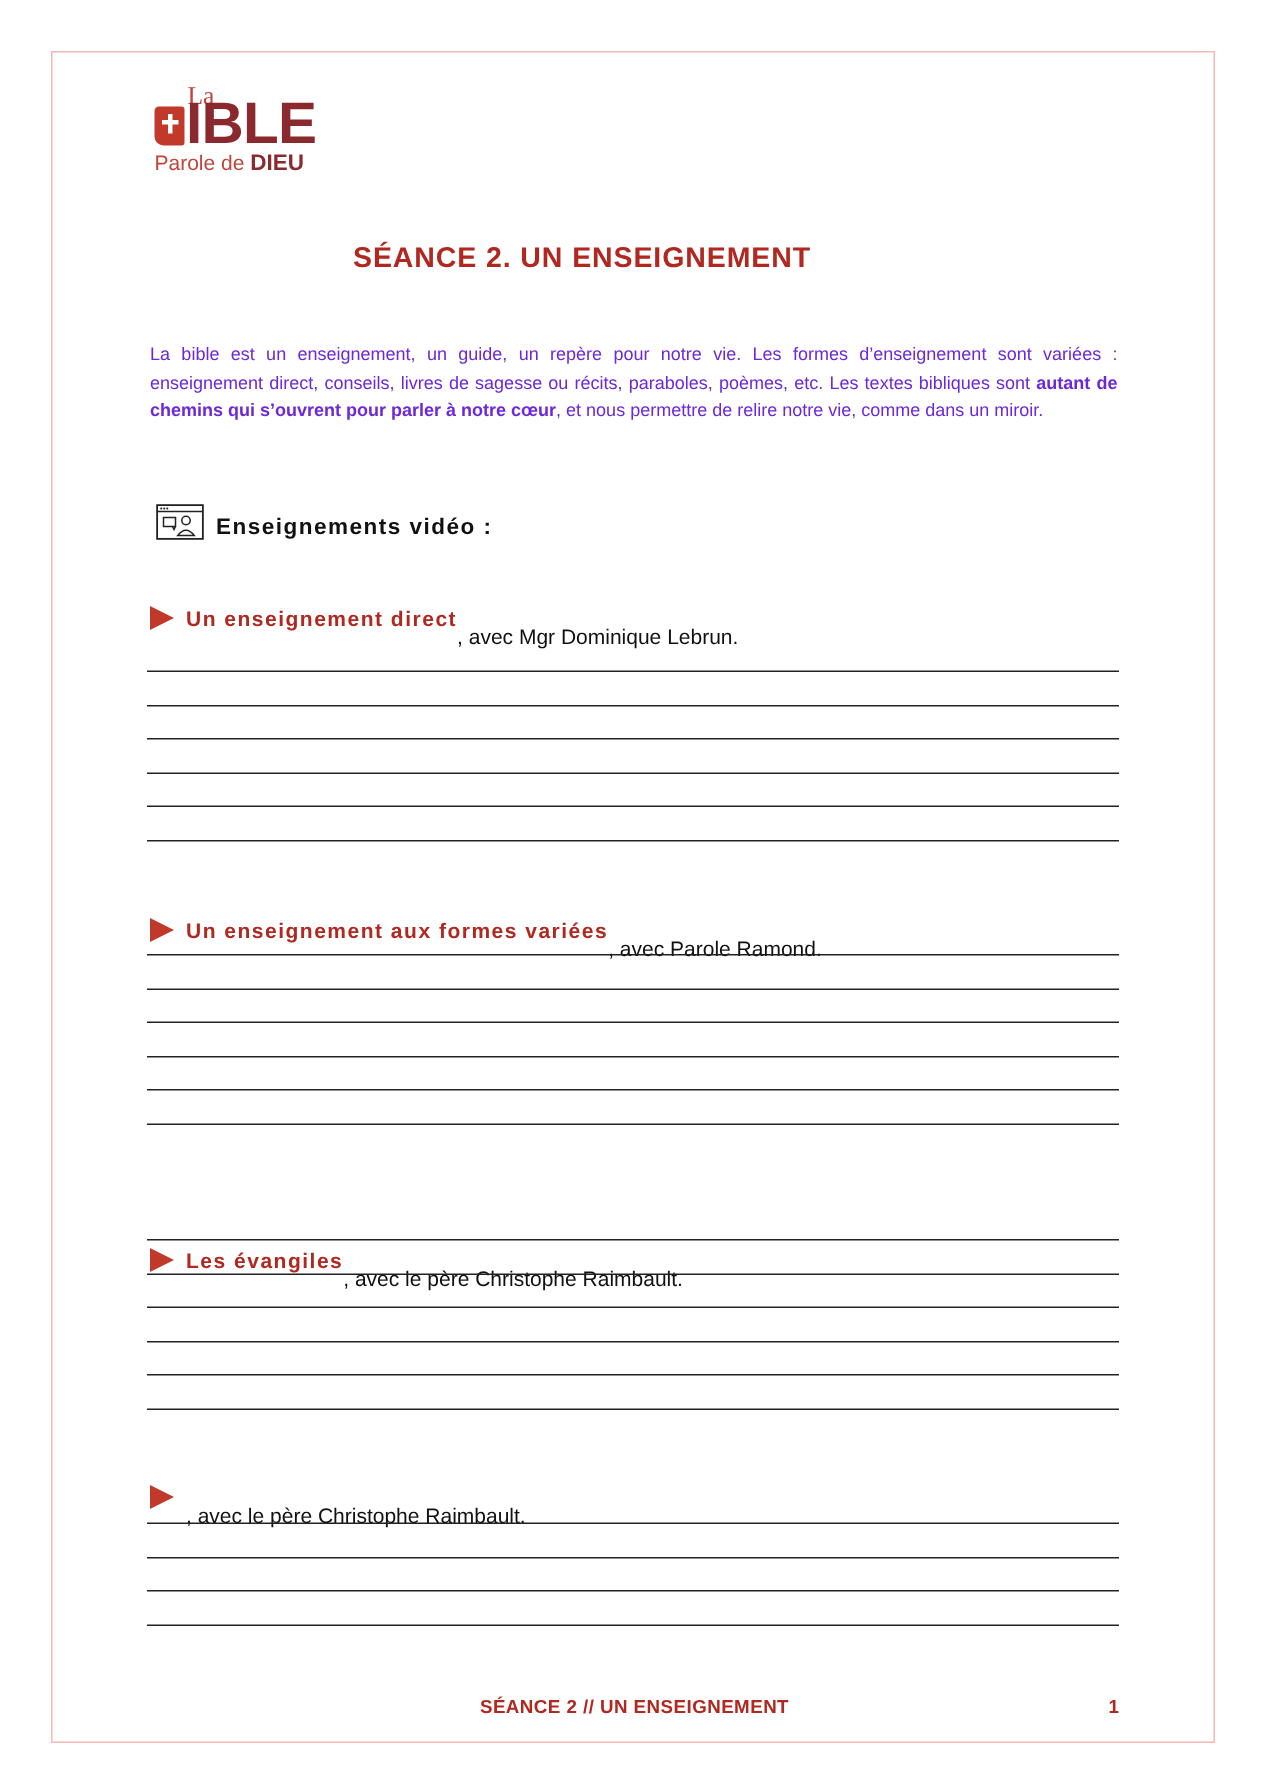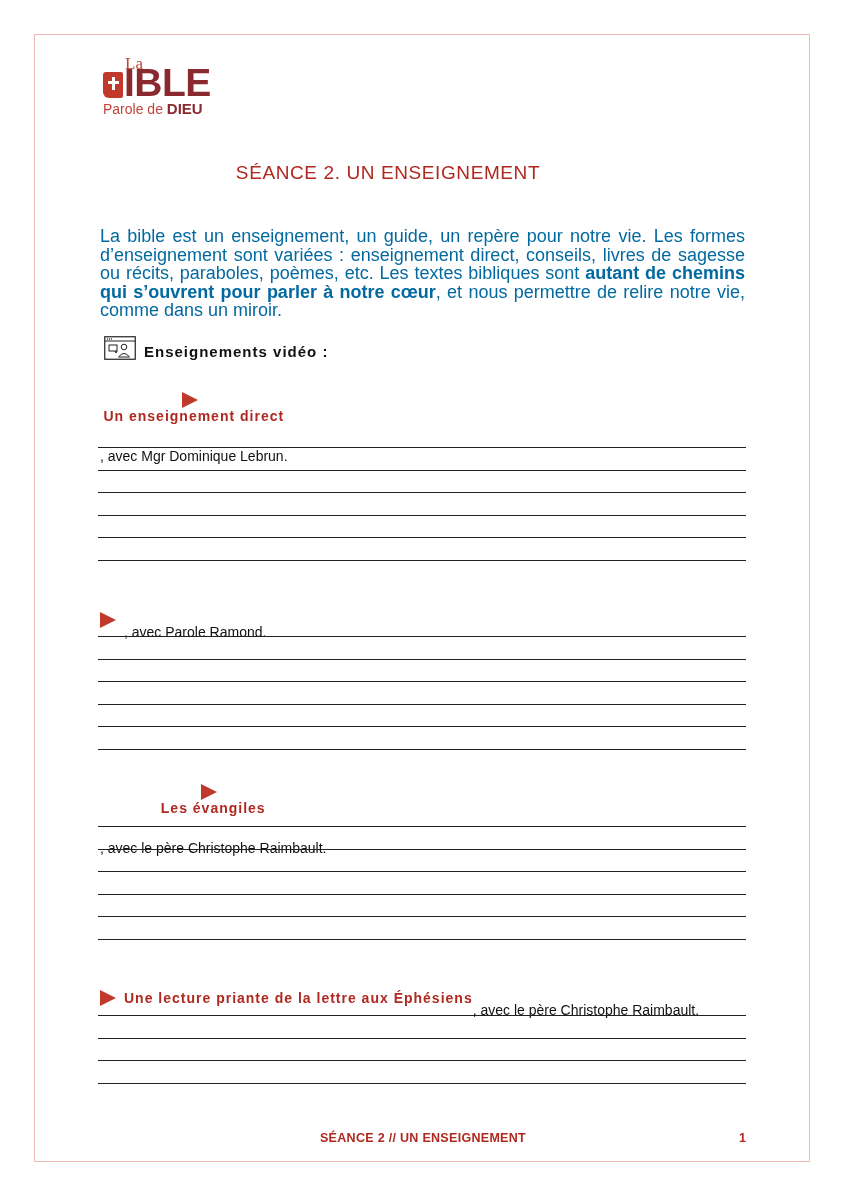--- a/index.html
+++ b/index.html
@@ -6,22 +6,22 @@
   body { width: 846px; height: 1194px; position: relative; overflow: hidden; font-family: "Liberation Sans", sans-serif; color: #111; }
   .page-frame { position: absolute; left: 34px; top: 34px; width: 776px; height: 1128px; border: 1px solid #f2b8b3; box-sizing: border-box; }
   .logo { position: absolute; left: 103px; top: 54px; width: 120px; height: 70px; }
   .logo .la { position: absolute; left: 22px; top: 0; font-family: "Liberation Serif", serif; font-size: 17px; color: #c0453a; text-align: center; }
   .logo .bible { position: absolute; left: 0; top: 13px; font-family: "Liberation Sans", sans-serif; font-weight: bold; font-size: 39px; letter-spacing: -0.5px; color: #8a2a2e; line-height: 32px; }
   .logo .book { display: inline-block; width: 20px; height: 26px; background: #c0392b; border-radius: 3px 2px 2px 6px; position: relative; vertical-align: -2px; margin-right: 1px; }
   .logo .book::before { content: ""; position: absolute; left: 9px; top: 5px; width: 3px; height: 13px; background: #fff; }
   .logo .book::after { content: ""; position: absolute; left: 5px; top: 9px; width: 11px; height: 3px; background: #fff; }
   .logo .parole { position: absolute; left: 0; top: 46px; font-size: 14px; color: #c0453a; white-space: nowrap; }
   .logo .parole b { color: #8a2a2e; font-size: 15px; }
-  .title { position: absolute; left: 0; width: 776px; top: 162px; text-align: center; font-weight: normal; font-size: 19px; letter-spacing: 0.6px; color: #b0281f; }
-  .intro { position: absolute; left: 100px; top: 227px; width: 645px; font-size: 18px; line-height: 18.5px; text-align: justify; color: #0369a1; }
+  .title { position: absolute; left: 0; width: 776px; top: 162px; text-align: center; font-weight: bold; font-size: 19px; letter-spacing: 0.6px; color: #b0281f; }
+  .intro { position: absolute; left: 100px; top: 227px; width: 645px; font-size: 12px; line-height: 18.5px; text-align: justify; color: #6d28d9; }
   .intro strong { font-weight: bold; }
   .video-heading { position: absolute; left: 104px; top: 336px; display: flex; align-items: flex-end; }
   .video-icon { width: 32px; height: 24px; margin-right: 8px; }
   .video-heading span { font-size: 15px; font-weight: bold; letter-spacing: 1px; color: #111; line-height: 16px; }
   .section-head { position: absolute; left: 100px; font-size: 14px; display: flex; align-items: center; white-space: nowrap; }
   .arrow { width: 0; height: 0; border-top: 8px solid transparent; border-bottom: 8px solid transparent; border-left: 16px solid #c0392b; margin-right: 8px; }
   .topic { color: #b0281f; font-weight: bold; letter-spacing: 1px; }
   .speaker { color: #111; margin-top: 24px; }
   .rule { position: absolute; left: 98px; width: 648px; height: 0; border-top: 1.5px solid #222; }
   .footer-title { position: absolute; left: 0; width: 846px; top: 1131px; text-align: center; font-weight: bold; font-size: 12.5px; letter-spacing: 0.3px; color: #b0281f; }
@@ -50,58 +50,58 @@
       <circle cx="5.5" cy="3" r="0.7" fill="#222"></circle>
       <circle cx="7.5" cy="3" r="0.7" fill="#222"></circle>
     <rect x="5" y="9" width="8" height="6" fill="none" stroke="#222" stroke-width="1"></rect>
     <path d="M11 15 L12 17 L13 15" fill="none" stroke="#222" stroke-width="1"></path>
     <circle cx="20" cy="11" r="2.8" fill="none" stroke="#222" stroke-width="1"></circle>
     <path d="M14.5 21 Q20 14 25.5 21 Z" fill="none" stroke="#222" stroke-width="1"></path>
   </svg>
   <span>Enseignements vidéo :</span>
 </div>
 
-<div class="section-head" style="top:392px;flex-direction:column;">
+<div class="section-head" style="top:392px;">
   <span class="arrow"></span>
   <span class="topic">Un enseignement direct</span>
     <span class="speaker">, avec Mgr Dominique Lebrun.</span>
 </div>
 <div class="rule" style="top:447px;"></div>
 <div class="rule" style="top:470px;"></div>
 <div class="rule" style="top:492px;"></div>
 <div class="rule" style="top:515px;"></div>
 <div class="rule" style="top:537px;"></div>
 <div class="rule" style="top:560px;"></div>
 
 <div class="section-head" style="top:600px;">
   <span class="arrow"></span>
+  <span class="topic">Un enseignement aux formes variées</span>
     <span class="speaker">, avec Parole Ramond.</span>
 </div>
 <div class="rule" style="top:636px;"></div>
 <div class="rule" style="top:659px;"></div>
 <div class="rule" style="top:681px;"></div>
 <div class="rule" style="top:704px;"></div>
 <div class="rule" style="top:726px;"></div>
 <div class="rule" style="top:749px;"></div>
 
-<div class="section-head" style="top:784px;flex-direction:column;">
+<div class="section-head" style="top:820px;">
   <span class="arrow"></span>
   <span class="topic">Les évangiles</span>
     <span class="speaker">, avec le père Christophe Raimbault.</span>
 </div>
 <div class="rule" style="top:826px;"></div>
 <div class="rule" style="top:849px;"></div>
 <div class="rule" style="top:871px;"></div>
 <div class="rule" style="top:894px;"></div>
 <div class="rule" style="top:916px;"></div>
 <div class="rule" style="top:939px;"></div>
 
 <div class="section-head" style="top:978px;">
   <span class="arrow"></span>
-  <span class="topic">Une lecture priante de la lettre aux Éphésiens</span>
     <span class="speaker">, avec le père Christophe Raimbault.</span>
 </div>
 <div class="rule" style="top:1015px;"></div>
 <div class="rule" style="top:1038px;"></div>
 <div class="rule" style="top:1060px;"></div>
 <div class="rule" style="top:1083px;"></div>
 
 <div class="footer-title">SÉANCE 2 // UN ENSEIGNEMENT</div>
 <div class="page-number">1</div>
 

